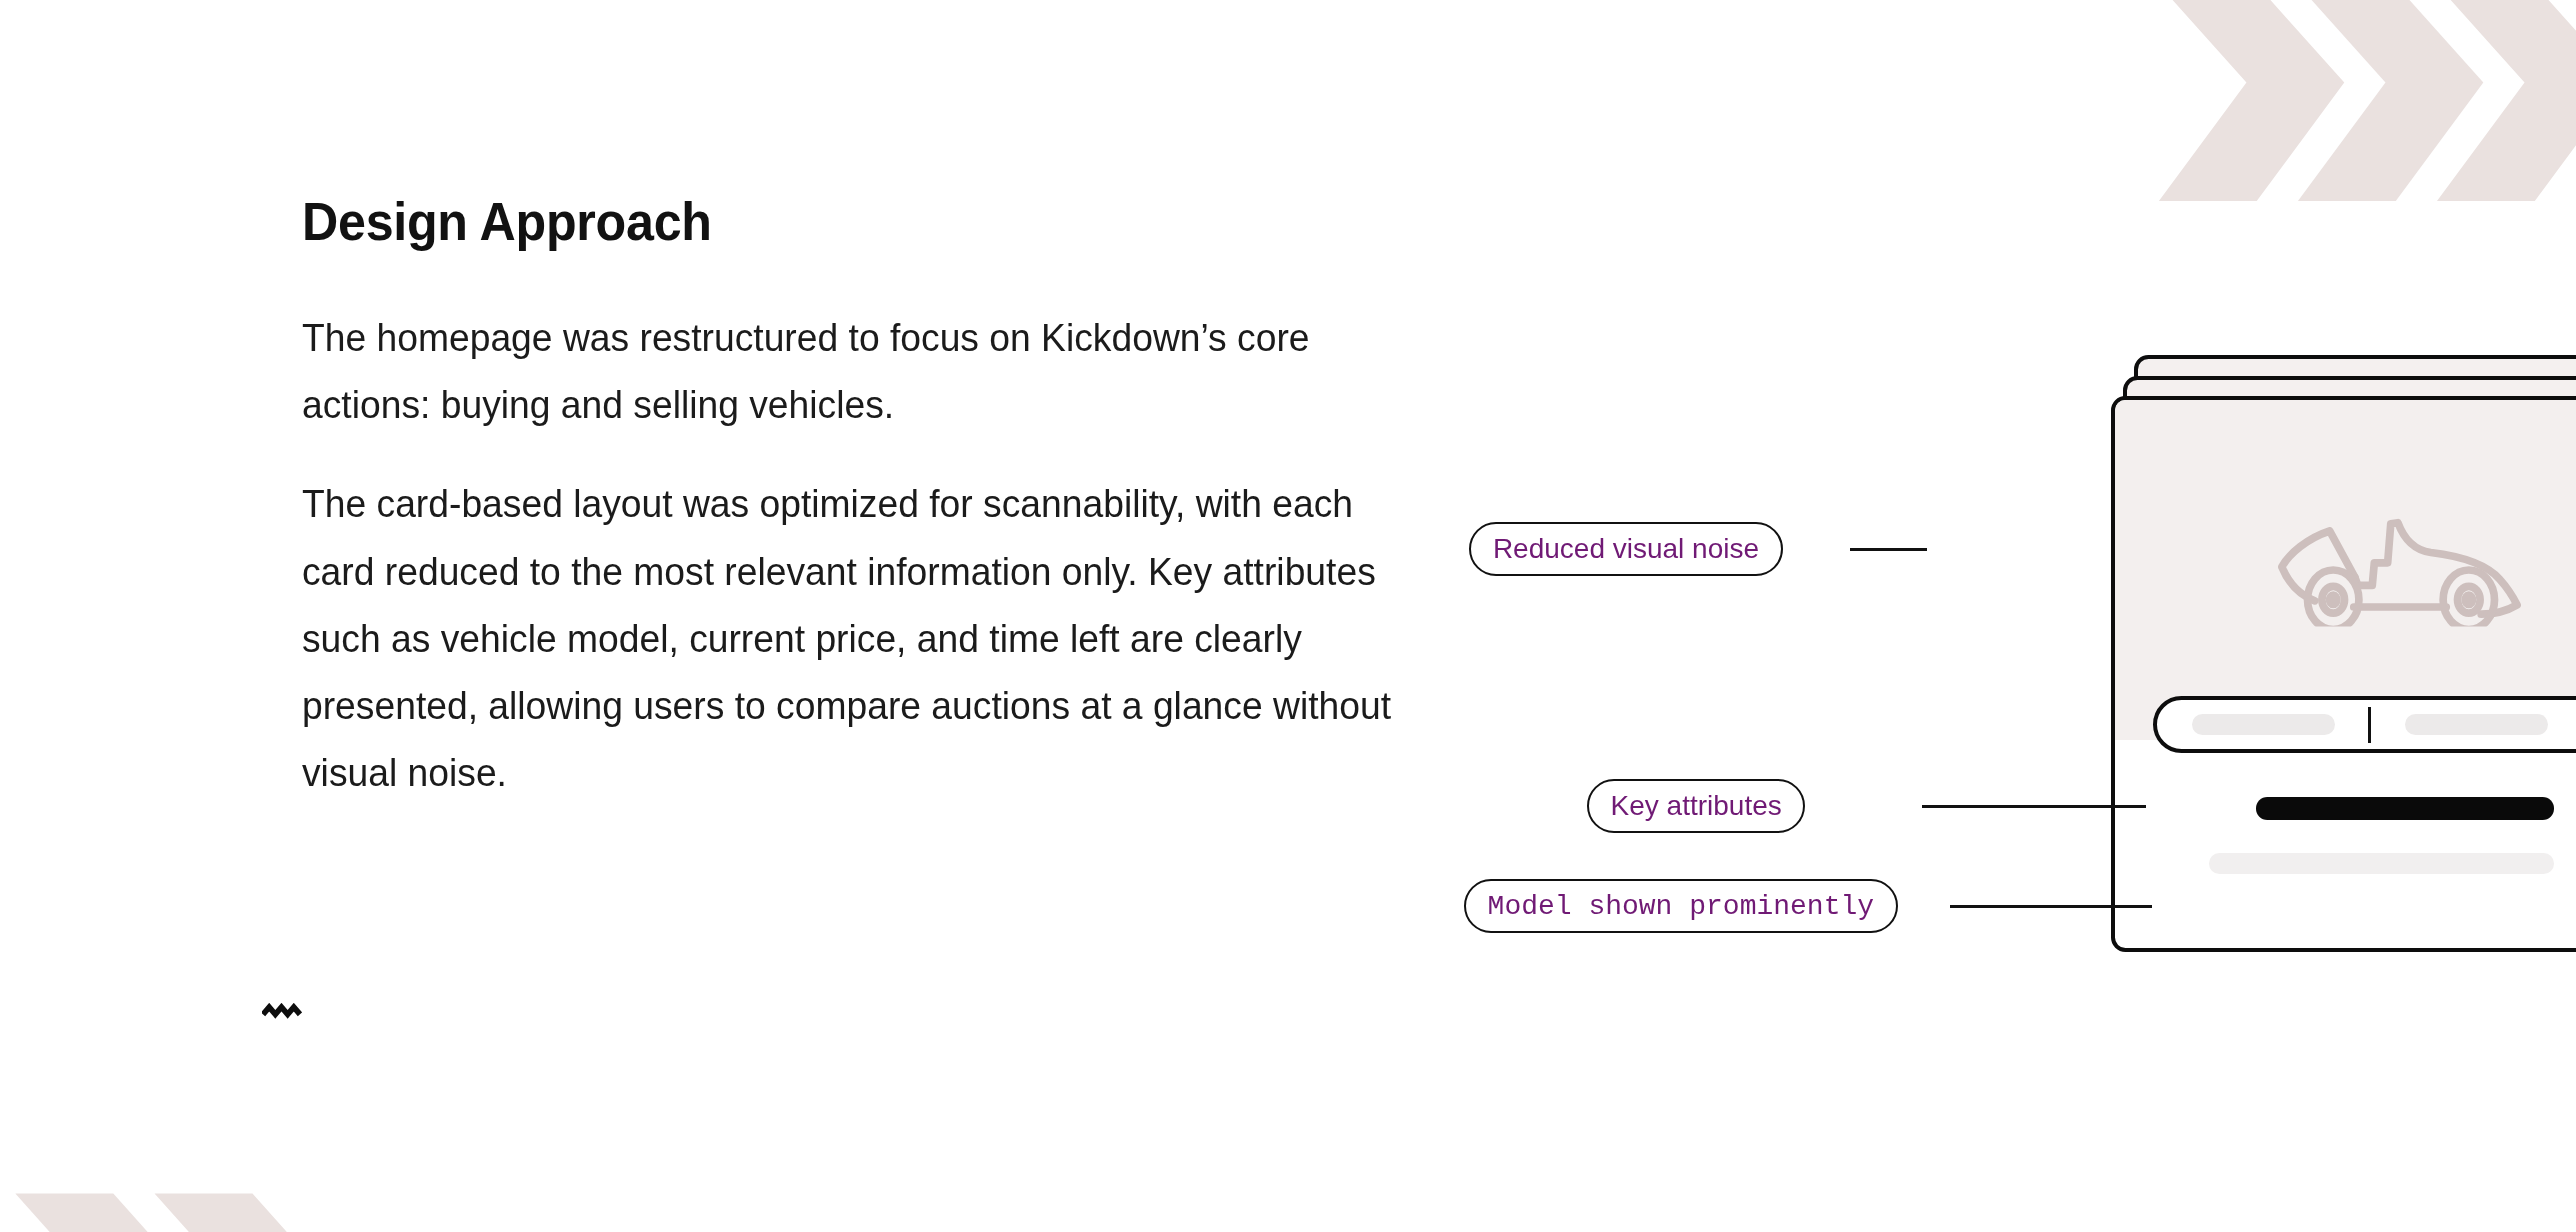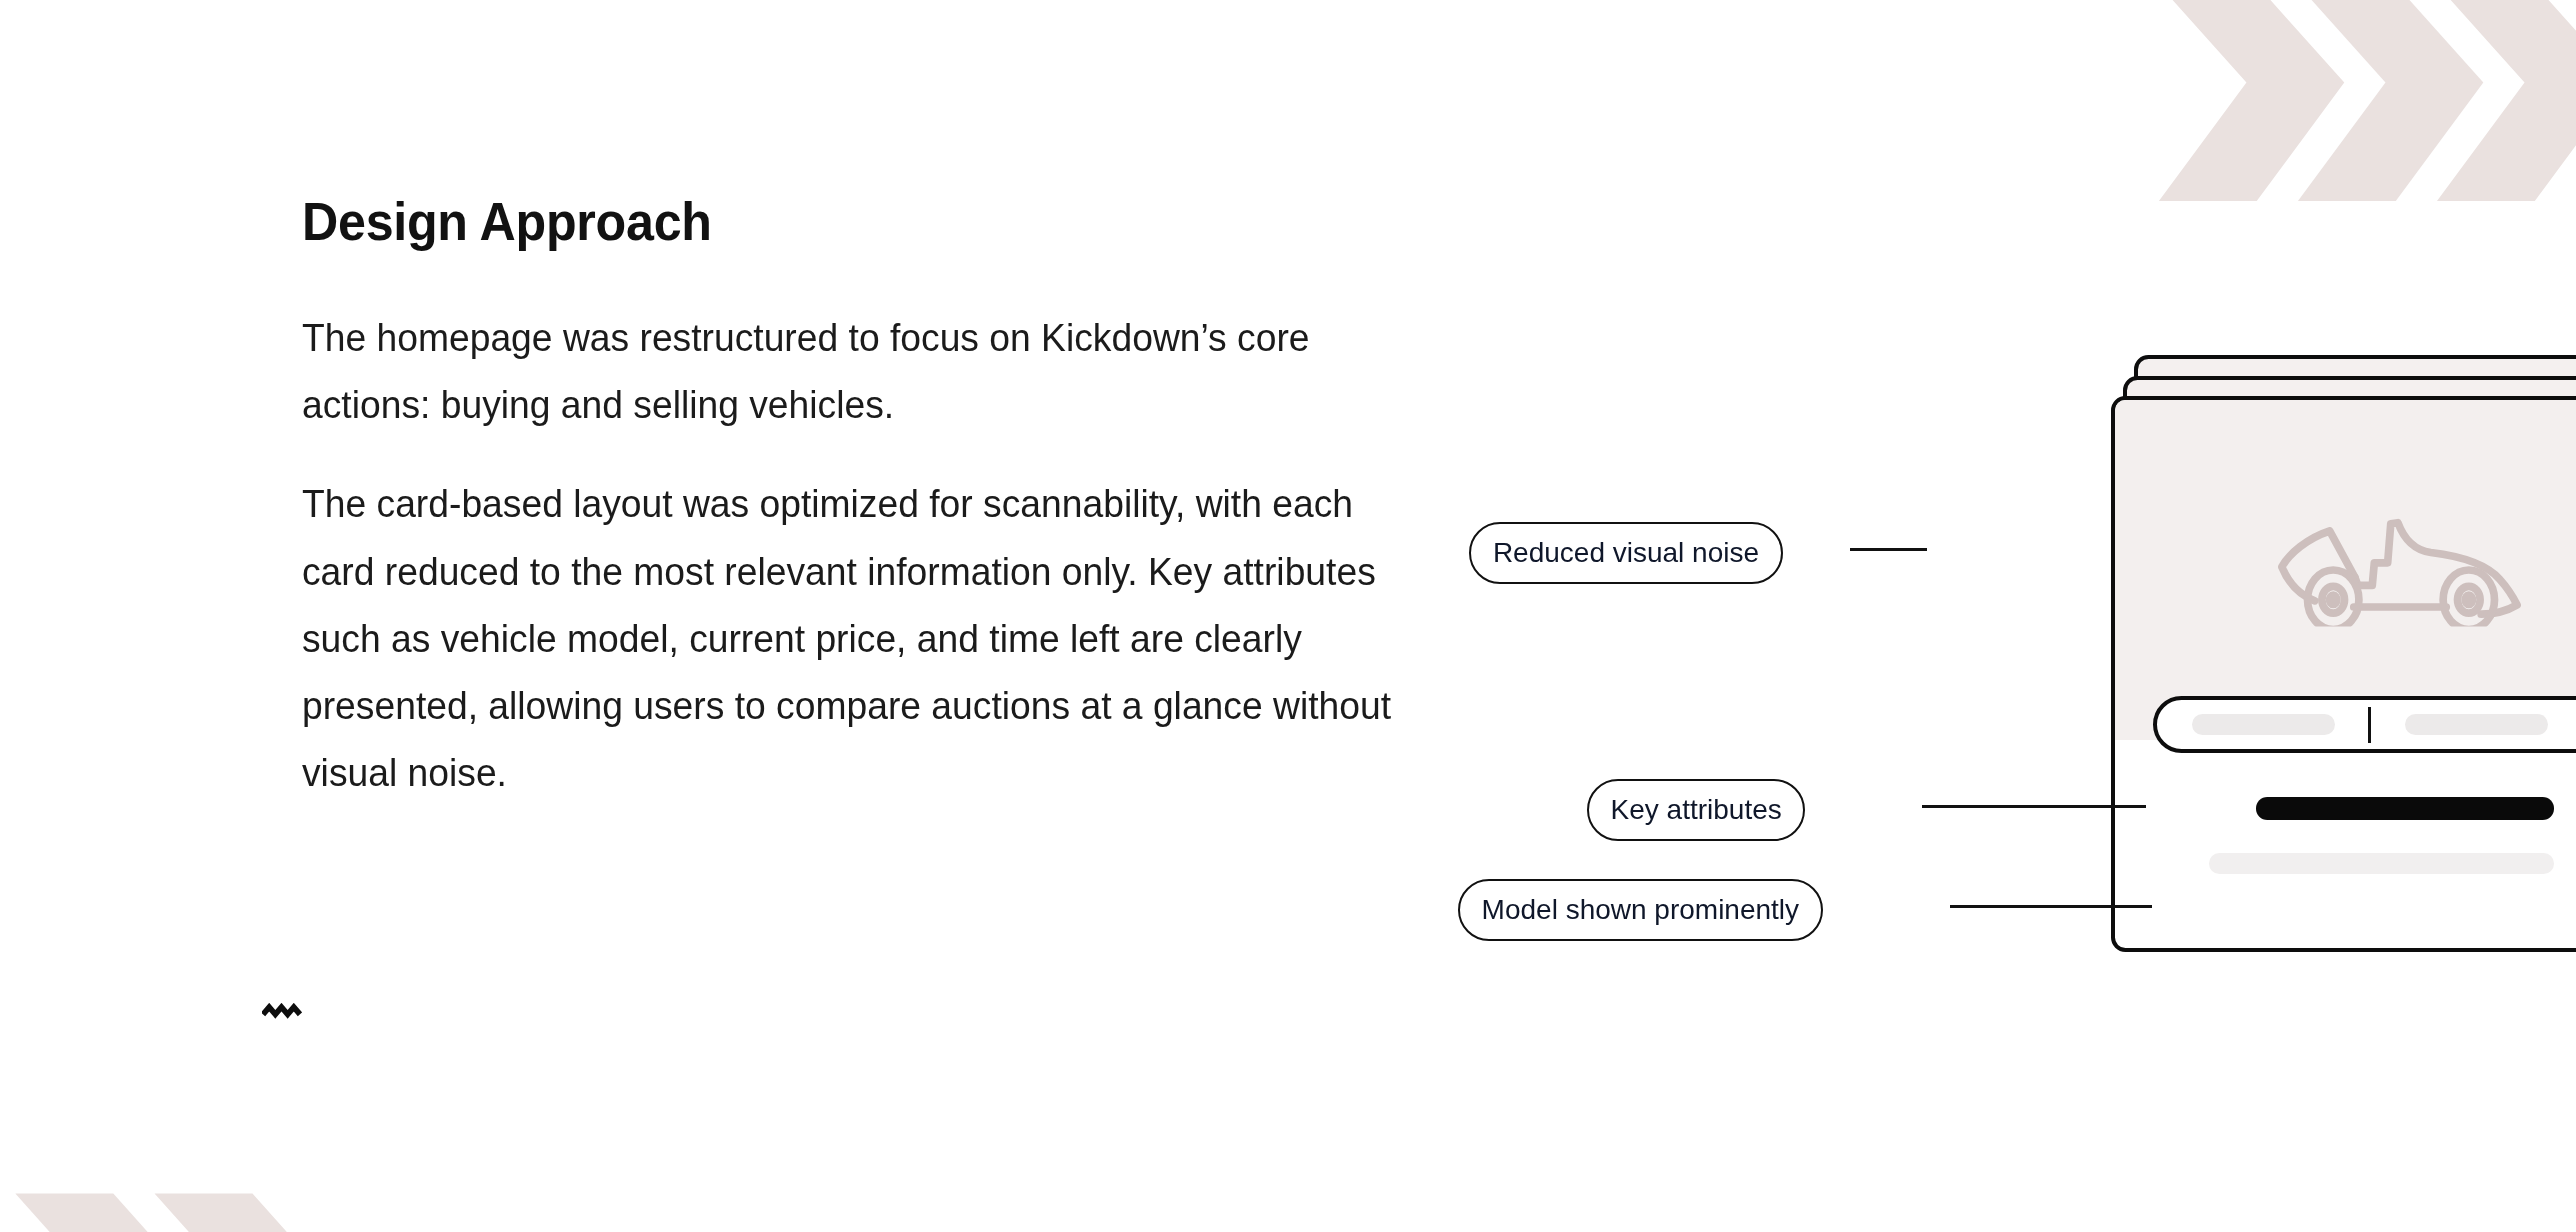--- a/index.html
+++ b/index.html
@@ -152,31 +152,31 @@
   .callout {
     position: absolute;
     box-sizing: border-box;
     border: 2.6px solid #111111;
     border-radius: 36px;
     background: #ffffff;
     display: flex;
     align-items: center;
     justify-content: center;
     padding: 0 21.6px;
-    height: 62px;
+    height: 54px;
     font-family: "Liberation Sans", sans-serif;
     font-size: 28px;
     font-weight: 400;
-    color: #0f172a;
+    color: #701a75;
     white-space: nowrap;
     z-index: 8;
   }
   .callout-1 { left: 11.3px;  top: 167px; }
   .callout-2 { left: 129px; top: 424px; text-align: center; }
-  .callout-3 { left: 0px;   top: 524px; }
+  .callout-3 { left: 6px;   top: 524px; font-family: Liberation Mono, monospace; }
 
   .connector {
     position: absolute;
     height: 2.6px;
     background: #111111;
     z-index: 6;
   }
   .conn-1 { left: 392px;  top: 193px;  width: 77px; }
   .conn-2 { left: 464px;  top: 450px;  width: 224px; }
   .conn-3 { left: 492px;  top: 550px; width: 202px; z-index: 7; }

